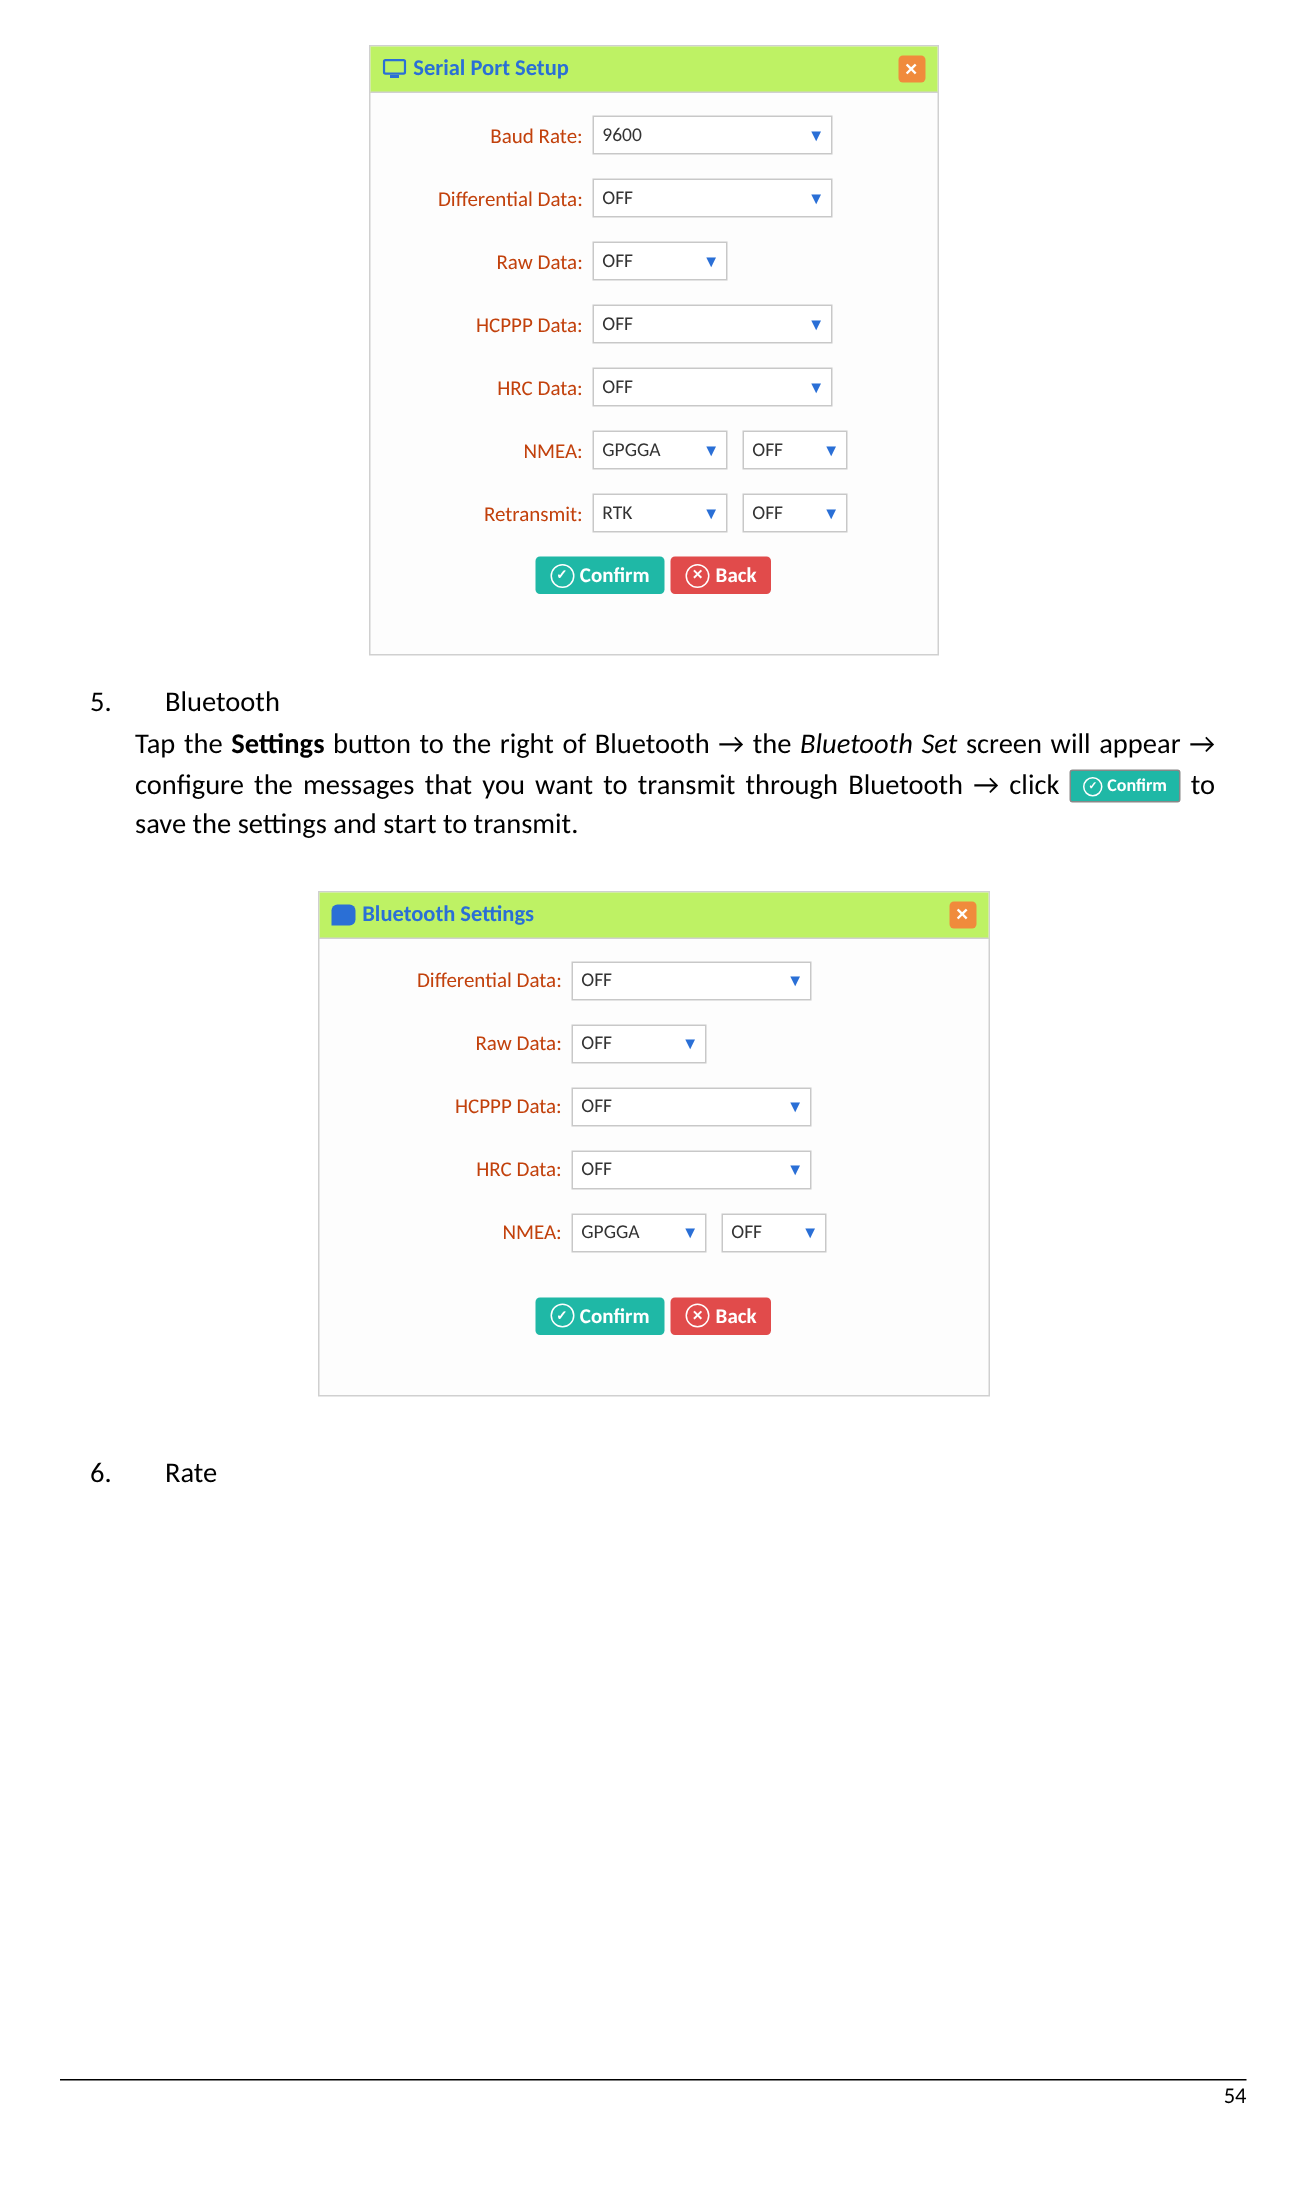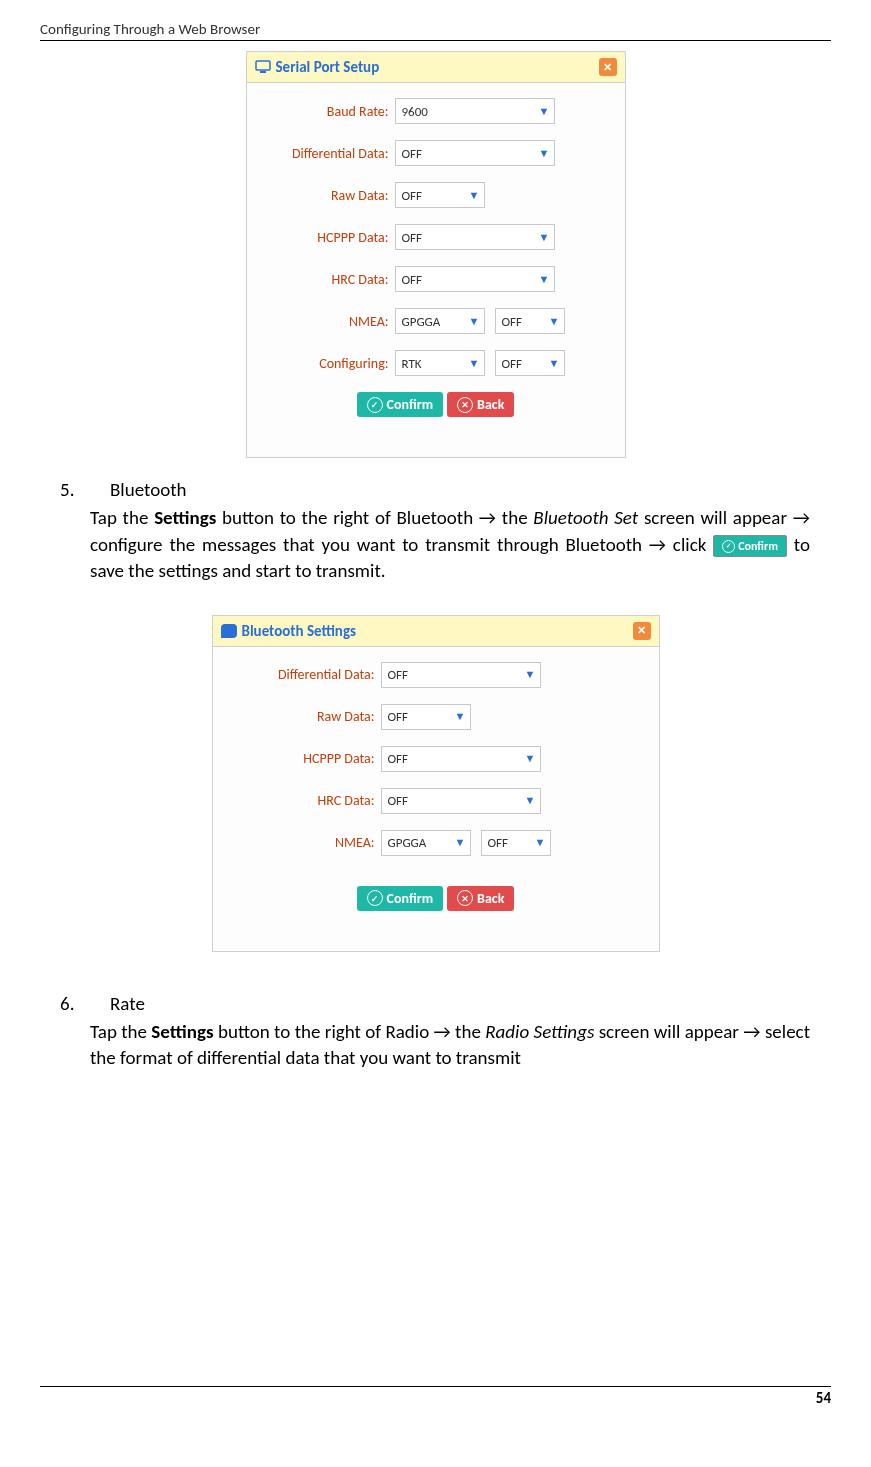--- a/index.html
+++ b/index.html
@@ -26,37 +26,36 @@
   .page-num {
     position: absolute;
     bottom: 20px;
     right: 40px;
     font-size: 15px;
     border-top: 1px solid #000;
     width: calc(100% - 80px);
     text-align: right;
     left: 40px;
     padding-top: 2px;
-    font-weight: bold;
   }
   .dialog-outer {
     text-align: center;
     margin: 10px 0 20px 0;
   }
   .dialog {
     display: inline-block;
     border: 1px solid #d0d0d0;
     background: #fdfdfd;
     text-align: left;
     box-sizing: border-box;
   }
   .dialog.serial { width: 380px; }
   .dialog.bluetooth { width: 448px; }
   .dialog-title {
-    background: #fef9c3;
+    background: #bef264;
     border-bottom: 1px solid #d0d0d0;
     color: #2a6fd6;
     font-weight: bold;
     font-size: 15px;
     padding: 6px 8px;
     display: flex;
     align-items: center;
     justify-content: space-between;
   }
   .dialog-title .t-left { display:flex; align-items:center; gap:5px; }
@@ -157,21 +156,20 @@
     width:16px; height:14px;
     display:inline-block;
     background:#2a6fd6;
     border-radius: 4px 4px 4px 0;
   }
 </style>
 </head>
 <body>
 
 <div class="page">
-  <div class="header">Configuring Through a Web Browser</div>
 
   <div class="dialog-outer">
     <div class="dialog serial">
       <div class="dialog-title">
         <span class="t-left">
           <span class="monitor-icon">
             <svg viewBox="0 0 16 14">
                 <rect x="1" y="1" width="14" height="9" rx="1" fill="none" stroke="#2a6fd6" stroke-width="1.5"></rect>
                 <rect x="5" y="11" width="6" height="2" fill="#2a6fd6"></rect>
               </svg>
@@ -221,21 +219,21 @@
           <div class="sel w-md">
               <span>GPGGA</span>
               <span class="chev">▼</span>
             </div>
           <div class="sel w-sm sel-gap">
               <span>OFF</span>
               <span class="chev">▼</span>
             </div>
         </div>
         <div class="fld-row">
-          <div class="fld-label">Configuring:</div>
+          <div class="fld-label">Retransmit:</div>
           <div class="sel w-md">
               <span>RTK</span>
               <span class="chev">▼</span>
             </div>
           <div class="sel w-sm sel-gap">
               <span>OFF</span>
               <span class="chev">▼</span>
             </div>
         </div>
         <div class="btn-bar">
@@ -325,18 +323,15 @@
             </div>
         </div>
       </div>
     </div>
   </div>
 
   <div class="list-num" style="margin-top:40px;">
     <span class="num">6.</span>
     <span class="ttl">Rate</span>
   </div>
-  <div class="content-text">
-    <span>Tap the </span><b>Settings</b><span> button to the right of Radio → the </span><i>Radio Settings</i><span> screen will appear → select the format of differential data that you want to transmit</span>
-  </div>
 
   <div class="page-num">54</div>
 </div>
 
 </body></html>

